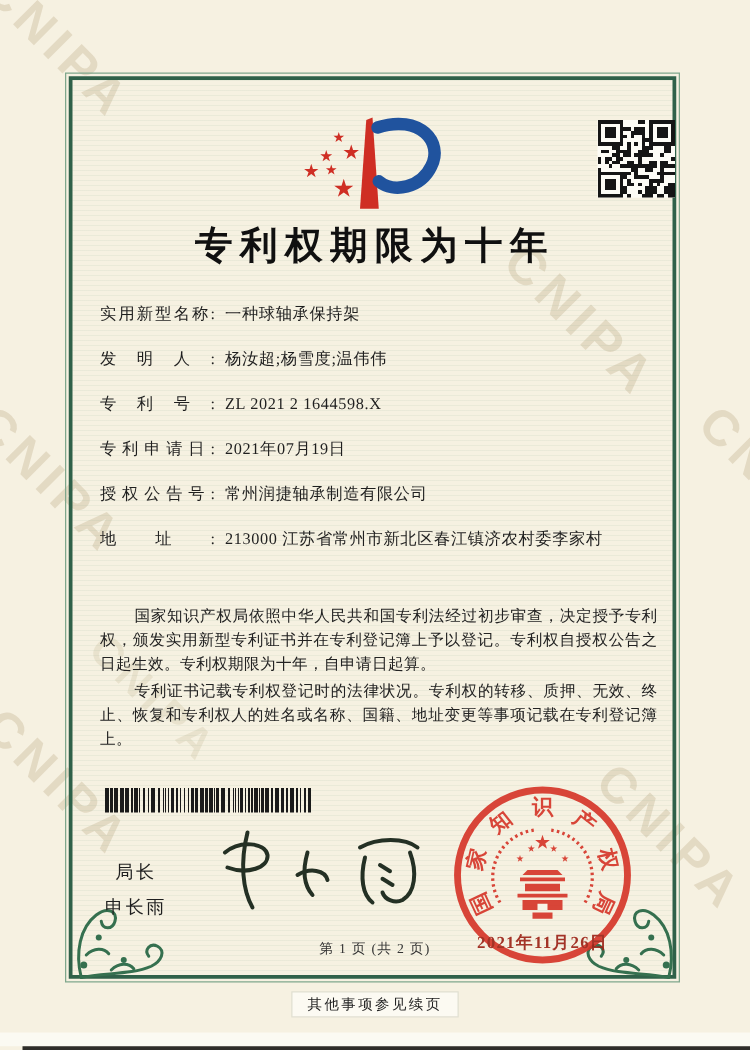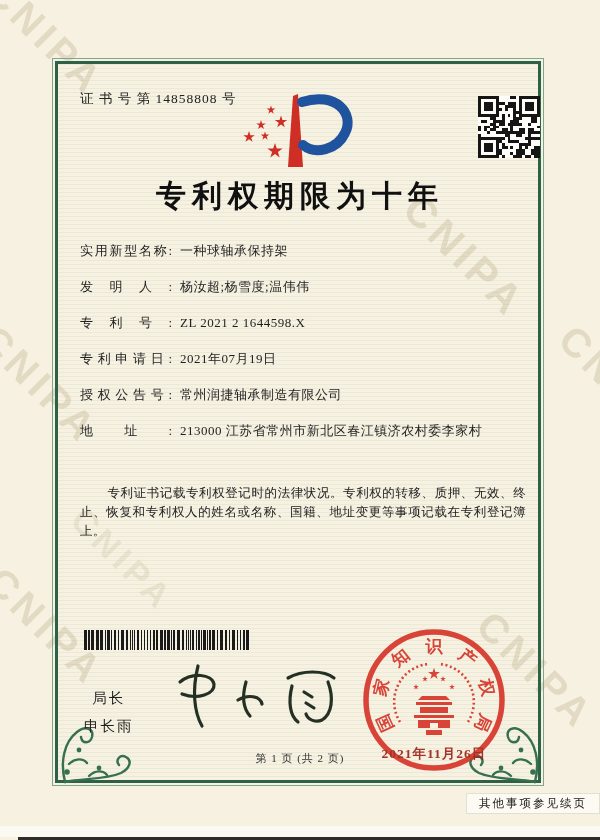--- a/index.html
+++ b/index.html
@@ -53,21 +53,21 @@
   .paras p{margin:0 0 3px 0; text-indent:2.2em; letter-spacing:0.3px;}
   .barcode{position:absolute; left:82px; top:630px;}
   .signoff{position:absolute; left:84px; top:684px; font-size:14.5px; line-height:28px; letter-spacing:2px;text-align:center;}
   .signature{position:absolute; left:168px; top:656px;}
   .seal{position:absolute; left:358px; top:624px;}
   .page-info{
     position:absolute; left:0; right:0; top:751px; text-align:center;
     font-size:11px; letter-spacing:1px; color:#333;
   }
   .note{
-    position:absolute; left:0; right:0; top:793px; text-align:right; font-size:11.5px;
+    position:absolute; left:0; right:0; top:793px; text-align:center; font-size:11.5px;
   }
   .note span{
     display:inline-block; padding:2px 12px; letter-spacing:2px;
     background:rgba(253,251,244,0.85); border:1px solid rgba(175,175,150,0.35); color:#222;
   }
   .paper-strip{position:absolute; left:0; right:0; bottom:3px; height:11px; background:#fbfaf2; z-index:4;}
   .scan-edge{position:absolute; left:18px; right:0; bottom:0; height:3px; background:#2e2d29; z-index:5;}
 </style>
 </head>
 <body>
@@ -113,21 +113,20 @@
     </g>
     <g fill="#35704f">
       <circle cx="24" cy="48" r="2.4"></circle>
         <circle cx="44" cy="66" r="2.4"></circle>
         <circle cx="12" cy="70" r="2.8"></circle>
     </g>
   </svg>
 
   <div class="content">
 
-    <div class="cert-no">证 书 号 第 14858808 号</div>
 
     <svg class="logo" width="128" height="86" viewBox="0 0 128 86">
       <g fill="#cf2e24">
         <use href="#star" transform="translate(33,26) scale(4.5)"></use>
         <use href="#star" transform="translate(43,38) scale(6.5)"></use>
         <use href="#star" transform="translate(23,41) scale(5)"></use>
         <use href="#star" transform="translate(11,53) scale(6)"></use>
         <use href="#star" transform="translate(27,52) scale(4.5)"></use>
         <use href="#star" transform="translate(37,67) scale(8)"></use>
         <polygon points="55,12 60,10 65,83 50,83"></polygon>
@@ -157,20 +156,21 @@
       </div>
       <div class="frow">
         <span class="flabel">授权公告号:</span><span class="fvalue">常州润捷轴承制造有限公司</span>
       </div>
       <div class="frow">
         <span class="flabel">地址:</span><span class="fvalue">213000 江苏省常州市新北区春江镇济农村委李家村</span>
       </div>
     </div>
 
     <div class="paras">
+      <p>国家知识产权局依照中华人民共和国专利法经过初步审查，决定授予专利权，颁发实用新型专利证书并在专利登记簿上予以登记。专利权自授权公告之日起生效。专利权期限为十年，自申请日起算。</p>
       <p>专利证书记载专利权登记时的法律状况。专利权的转移、质押、无效、终止、恢复和专利权人的姓名或名称、国籍、地址变更等事项记载在专利登记簿上。</p>
     </div>
 
     <svg class="barcode" width="172" height="20" viewBox="0 0 172 20" shape-rendering="crispEdges">
       <g class="bars" fill="#1a1a1a">
           <rect x="2" y="0" width="3" height="20"></rect>
           <rect x="6" y="0" width="2" height="20"></rect>
           <rect x="9" y="0" width="3" height="20"></rect>
           <rect x="14" y="0" width="3" height="20"></rect>
           <rect x="18" y="0" width="3" height="20"></rect>

